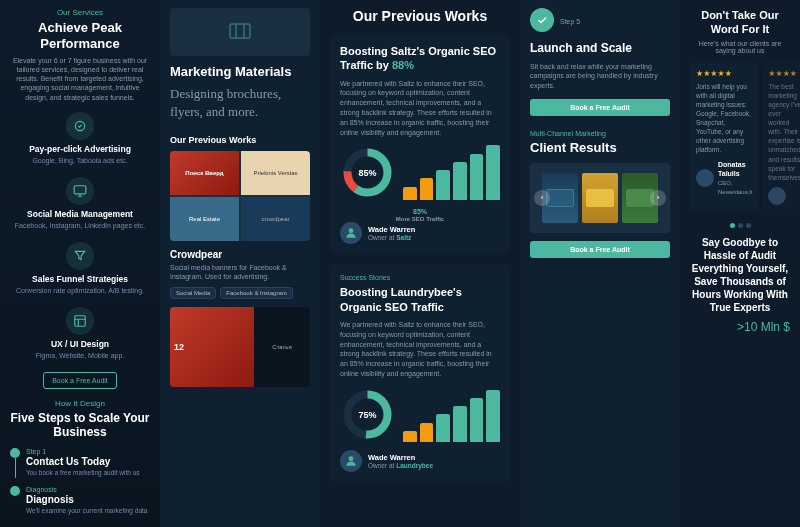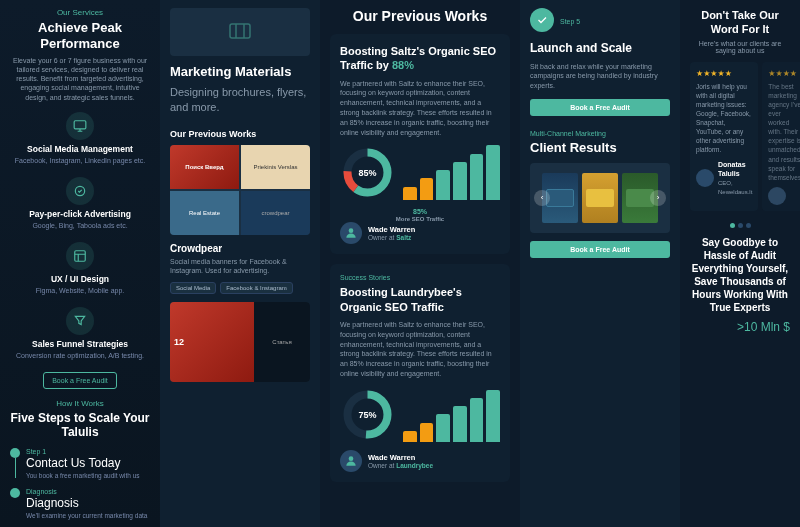--- a/index.html
+++ b/index.html
@@ -127,22 +127,22 @@
       height: 20px;
       background: #4db8a0;
     }
     .step-content {}
     .step-num {
       font-size: 7px;
       color: #4db8a0;
       margin-bottom: 1px;
     }
     .step-title {
-      font-size: 12px;
-      font-weight: 400;
+      font-size: 10px;
+      font-weight: 700;
       color: #fff;
       margin-bottom: 2px;
     }
     .step-desc {
       font-size: 6.5px;
       color: #7788aa;
       line-height: 1.3;
     }
 
     
@@ -157,24 +157,25 @@
       margin-bottom: 14px;
     }
     .col2-title {
       font-size: 13px;
       font-weight: 800;
       color: #fff;
       line-height: 1.2;
       margin-bottom: 5px;
     }
     .col2-desc {
-      font-size: 11px;
+      font-size: 13px;
       color: #8899aa;
       line-height: 1.4;
       margin-bottom: 8px;
+      font-family: Liberation Serif, serif;
     }
     .col2-img-placeholder {
       width: 100%;
       height: 48px;
       background: #1a2f42;
       border-radius: 4px;
       margin-bottom: 8px;
       display: flex;
       align-items: center;
       justify-content: center;
@@ -581,64 +582,64 @@
 <div class="page-wrapper">
 
   <div class="col1">
     <div class="services-tag">Our Services</div>
     <div class="col1-title">Achieve Peak Performance</div>
     <div class="col1-desc">Elevate your 6 or 7 figure business with our tailored services, designed to deliver real results. Benefit from targeted advertising, engaging social management, intuitive design, and strategic sales funnels.</div>
 
     <div class="service-item">
       <div class="service-icon">
         <svg viewBox="0 0 24 24" fill="none" stroke="#4db8a0" stroke-width="2">
+          <circle cx="12" cy="12" r="8"></circle>
+          <path d="M9 12l2 2 4-4"></path>
+        </svg>
+      </div>
+      <div class="service-title">Pay-per-click Advertising</div>
+      <div class="service-desc">Google, Bing, Taboola ads etc.</div>
+    </div>
+
+    <div class="service-item">
+      <div class="service-icon">
+        <svg viewBox="0 0 24 24" fill="none" stroke="#4db8a0" stroke-width="2">
           <rect x="2" y="3" width="20" height="14" rx="2"></rect>
           <path d="M8 21h8M12 17v4"></path>
         </svg>
       </div>
       <div class="service-title">Social Media Management</div>
       <div class="service-desc">Facebook, Instagram, LinkedIn pages etc.</div>
     </div>
 
     <div class="service-item">
       <div class="service-icon">
         <svg viewBox="0 0 24 24" fill="none" stroke="#4db8a0" stroke-width="2">
-          <circle cx="12" cy="12" r="8"></circle>
-          <path d="M9 12l2 2 4-4"></path>
+          <path d="M4 4h16l-6 8v6l-4-2v-4L4 4z"></path>
         </svg>
       </div>
-      <div class="service-title">Pay-per-click Advertising</div>
-      <div class="service-desc">Google, Bing, Taboola ads etc.</div>
+      <div class="service-title">Sales Funnel Strategies</div>
+      <div class="service-desc">Conversion rate optimization, A/B testing.</div>
     </div>
 
     <div class="service-item">
       <div class="service-icon">
         <svg viewBox="0 0 24 24" fill="none" stroke="#4db8a0" stroke-width="2">
           <rect x="3" y="3" width="18" height="18" rx="2"></rect>
           <path d="M3 9h18M9 21V9"></path>
         </svg>
       </div>
       <div class="service-title">UX / UI Design</div>
       <div class="service-desc">Figma, Website, Mobile app.</div>
     </div>
 
-    <div class="service-item">
-      <div class="service-icon">
-        <svg viewBox="0 0 24 24" fill="none" stroke="#4db8a0" stroke-width="2">
-          <path d="M4 4h16l-6 8v6l-4-2v-4L4 4z"></path>
-        </svg>
-      </div>
-      <div class="service-title">Sales Funnel Strategies</div>
-      <div class="service-desc">Conversion rate optimization, A/B testing.</div>
-    </div>
-
     <button class="btn-audit">Book a Free Audit</button>
 
-    <div class="how-it-works">How It Works</div>
-    <div class="col1-steps-title">Five Steps to Scale Your Talulis</div>
+    <div class="how-it-works">How It Design</div>
+    <div class="col1-steps-title">Five Steps to Scale Your Business</div>
 
     <div class="step-item">
       <div class="step-line">
         <div class="step-dot"></div>
         <div class="step-connector"></div>
       </div>
       <div class="step-content">
         <div class="step-num">Step 1</div>
         <div class="step-title">Contact Us Today</div>
         <div class="step-desc">You book a free marketing audit with us</div>

